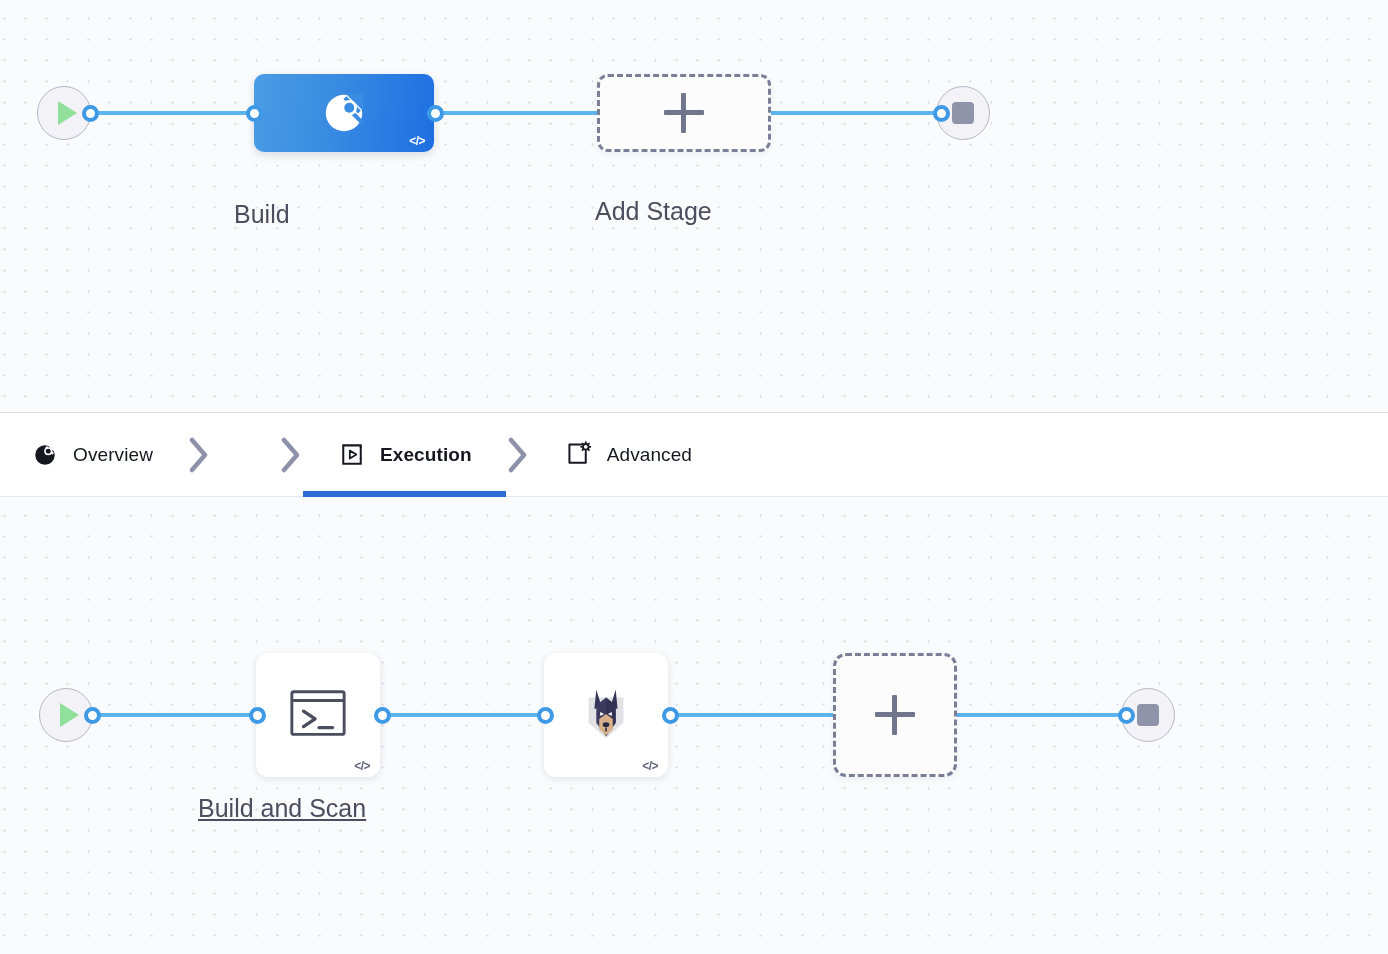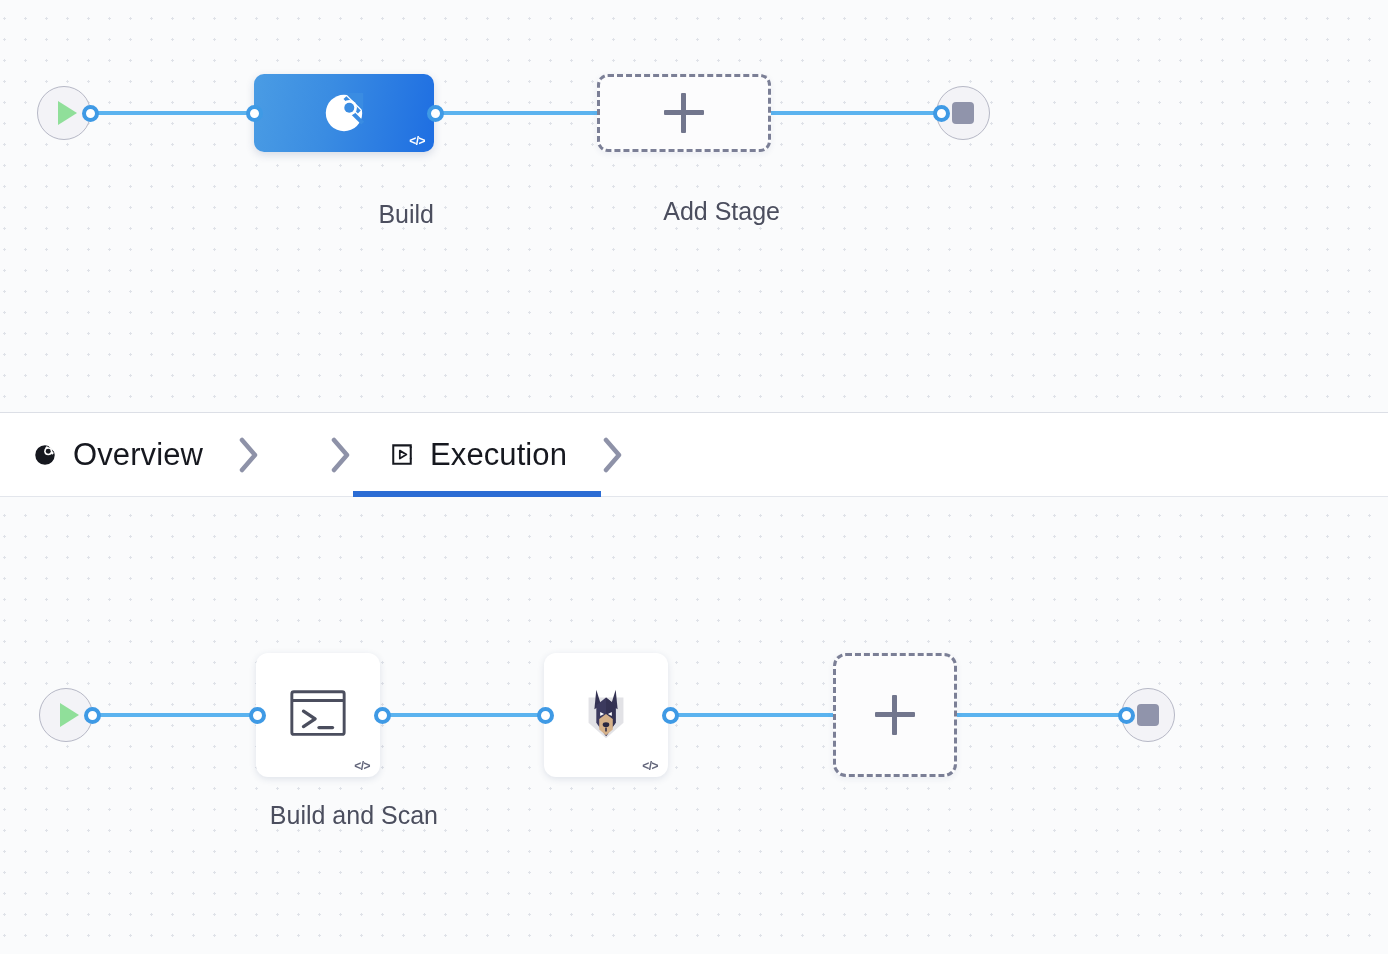--- a/index.html
+++ b/index.html
@@ -142,21 +142,21 @@
     position: absolute;
     background: #72768d;
     border-radius: 1px;
   }
   .plus-glyph::before { left: 0; top: 17px; width: 40px; height: 5px; }
   .plus-glyph::after  { top: 0; left: 17px; height: 40px; width: 5px; }
 
   
   .node-label {
     position: absolute;
-    text-align: right;
+    text-align: left;
     font-size: 25px;
     line-height: 42px;
     color: #4b4e5e;
     white-space: pre-line;
     pointer-events: none;
   }
 
   
   .tabbar {
     position: absolute;
@@ -173,25 +173,25 @@
   }
   .tab {
     position: relative;
     display: flex;
     align-items: center;
     gap: 13px;
     height: 85px;
     padding: 0 0px;
   }
   .tab-label {
-    font-size: 31px;
+    font-size: 19px;
     color: #16181f;
     letter-spacing: 0.1px;
   }
-  .tab.active .tab-label { font-weight: 400; text-align: center; }
+  .tab.active .tab-label { font-weight: 700; text-align: center; }
   .tab.active::after {
     content: "";
     position: absolute;
     left: -34px;
     right: -34px;
     bottom: 0;
     height: 6px;
     background: #2b6cd4;
   }
   .tab-icon {
@@ -236,21 +236,21 @@
       </svg>
       <span class="code-badge">&lt;/&gt;</span>
     </div>
     <div class="port" style="left:246px; top:105px;"></div>
     <div class="port" style="left:427px; top:105px;"></div>
     <div class="node-label" style="left:234px; top:193px; width:200px;">Build</div>
 
     <div class="add-node add-stage-node" style="left:597px; top:74px;">
       <span class="plus-glyph"></span>
     </div>
-    <div class="node-label" style="left:580px; top:190px; width:200px;">Add Stage</div>
+    <div class="node-label" style="left:595px; top:190px; width:200px;">Add Stage</div>
 
     <div class="terminal-node" style="left:936px; top:86px;">
       <span class="stop-glyph"></span>
     </div>
     <div class="port" style="left:933px; top:105px;"></div>
   </div>
 
   <div class="tabbar">
 
     <div class="tab">
@@ -289,20 +289,30 @@
       </span>
       <span class="tab-label">Execution</span>
     </div>
 
     <span class="chevron">
       <svg width="22" height="36" viewBox="0 0 22 36">
           <path d="M4 3 L17 18 L4 33" fill="none" stroke="#8e92a8" stroke-width="4.5" stroke-linecap="round" stroke-linejoin="round"></path>
         </svg>
     </span>
 
+    <div class="tab">
+      <span class="tab-icon">
+        <svg width="29" height="29" viewBox="0 0 32 32" fill="none" stroke="#16181f" stroke-width="2.2" stroke-linecap="round" stroke-linejoin="round">
+          <path d="M19 5 L6 5 L6 25 L24 25 L24 14"></path>
+          <circle cx="24" cy="7.5" r="3.1" stroke-width="2"></circle>
+          <path d="M24 2.4 L24 3.4 M24 11.6 L24 12.6 M18.9 7.5 L19.9 7.5 M28.1 7.5 L29.1 7.5 M20.4 3.9 L21.1 4.6 M26.9 10.4 L27.6 11.1 M27.6 3.9 L26.9 4.6 M21.1 10.4 L20.4 11.1" stroke-width="2"></path>
+        </svg>
+      </span>
+      <span class="tab-label">Advanced</span>
+    </div>
   </div>
 
   <div class="canvas canvas-exec">
 
     <div class="wire" style="left:84px;  top:216px; width:180px;"></div>
     <div class="wire" style="left:374px; top:216px; width:180px;"></div>
     <div class="wire" style="left:662px; top:216px; width:180px;"></div>
     <div class="wire" style="left:950px; top:216px; width:185px;"></div>
 
     <div class="terminal-node" style="left:39px; top:191px;">
@@ -314,21 +324,21 @@
       <svg width="62" height="62" viewBox="0 0 64 64" fill="none" stroke="#4b4e5e" stroke-width="3">
         <rect x="5" y="8" width="54" height="44" rx="2"></rect>
         <path d="M5 17 L59 17"></path>
         <path d="M17 28 L29 36 L17 44" stroke-width="3.4" stroke-linecap="round" stroke-linejoin="round"></path>
         <path d="M33 45 L47 45" stroke-width="3.4" stroke-linecap="round"></path>
       </svg>
       <span class="code-badge">&lt;/&gt;</span>
     </div>
     <div class="port" style="left:249px; top:210px;"></div>
     <div class="port" style="left:374px; top:210px;"></div>
-    <div class="node-label" style="left:198px; top:297px; width:240px;">Build and Scan</div>
+    <div class="node-label" style="left:198px; top:290px; width:240px;text-decoration:underline;">Build and Scan</div>
 
     <div class="step-node" style="left:544px; top:156px;">
       <svg width="62" height="62" viewBox="0 0 64 64">
         <path d="M14 14 L50 14 L50 40 L32 56 L14 40 Z" fill="#e2e2e6"></path>
         <path d="M22 6 L20 26 L27 22 Z" fill="#353354"></path>
         <path d="M42 6 L44 26 L37 22 Z" fill="#353354"></path>
         <path d="M22 22 L32 14 L42 22 L42 40 L32 54 L22 40 Z" fill="#3c3a5e"></path>
         <path d="M32 14 L42 22 L42 40 L32 54 Z" fill="#343253"></path>
         <path d="M25 36 L32 31 L39 36 L39 47 L32 53 L25 47 Z" fill="#d6b189"></path>
         <path d="M26 29 L30 31 L26 33 Z" fill="#ffffff"></path>

